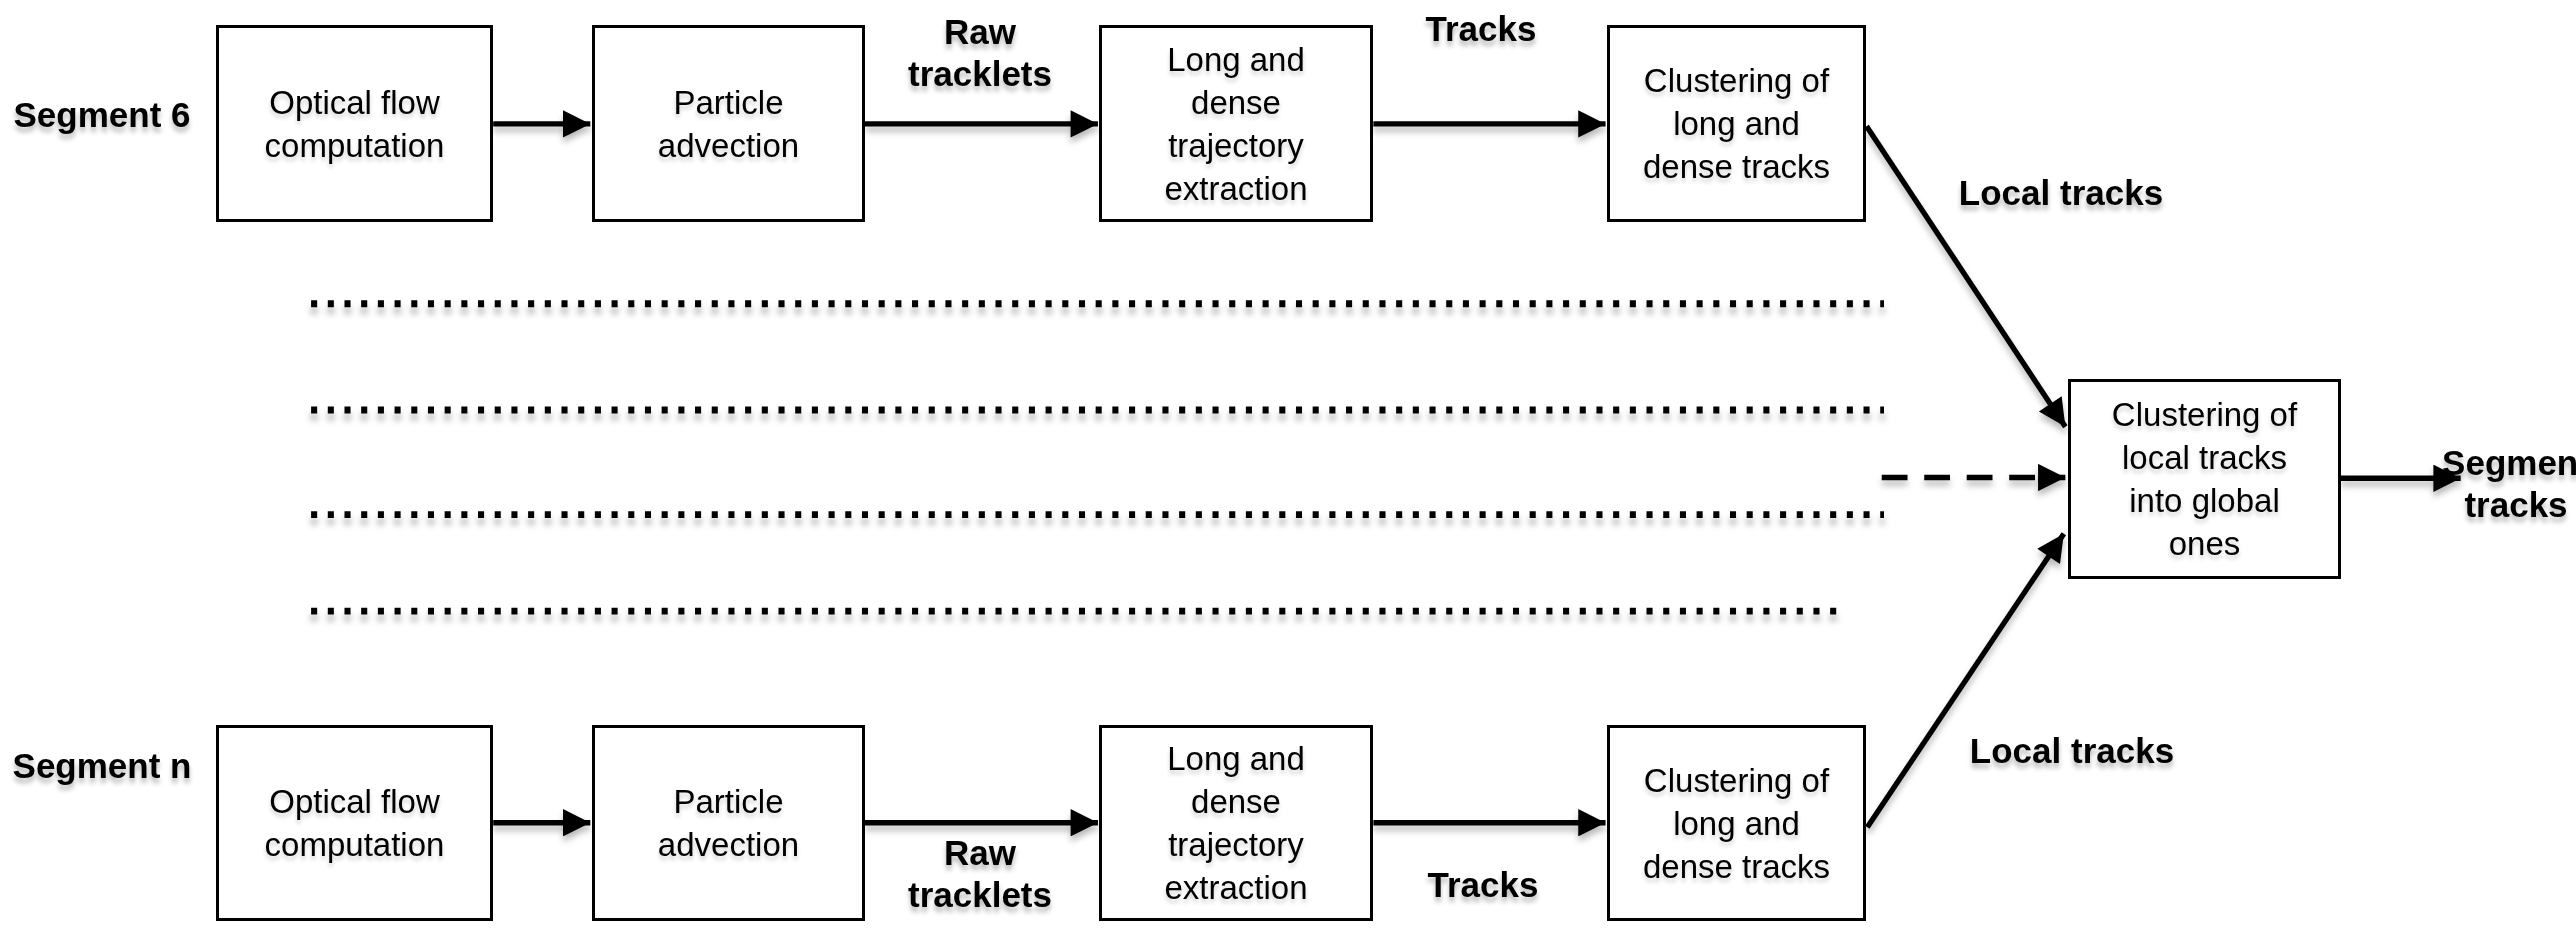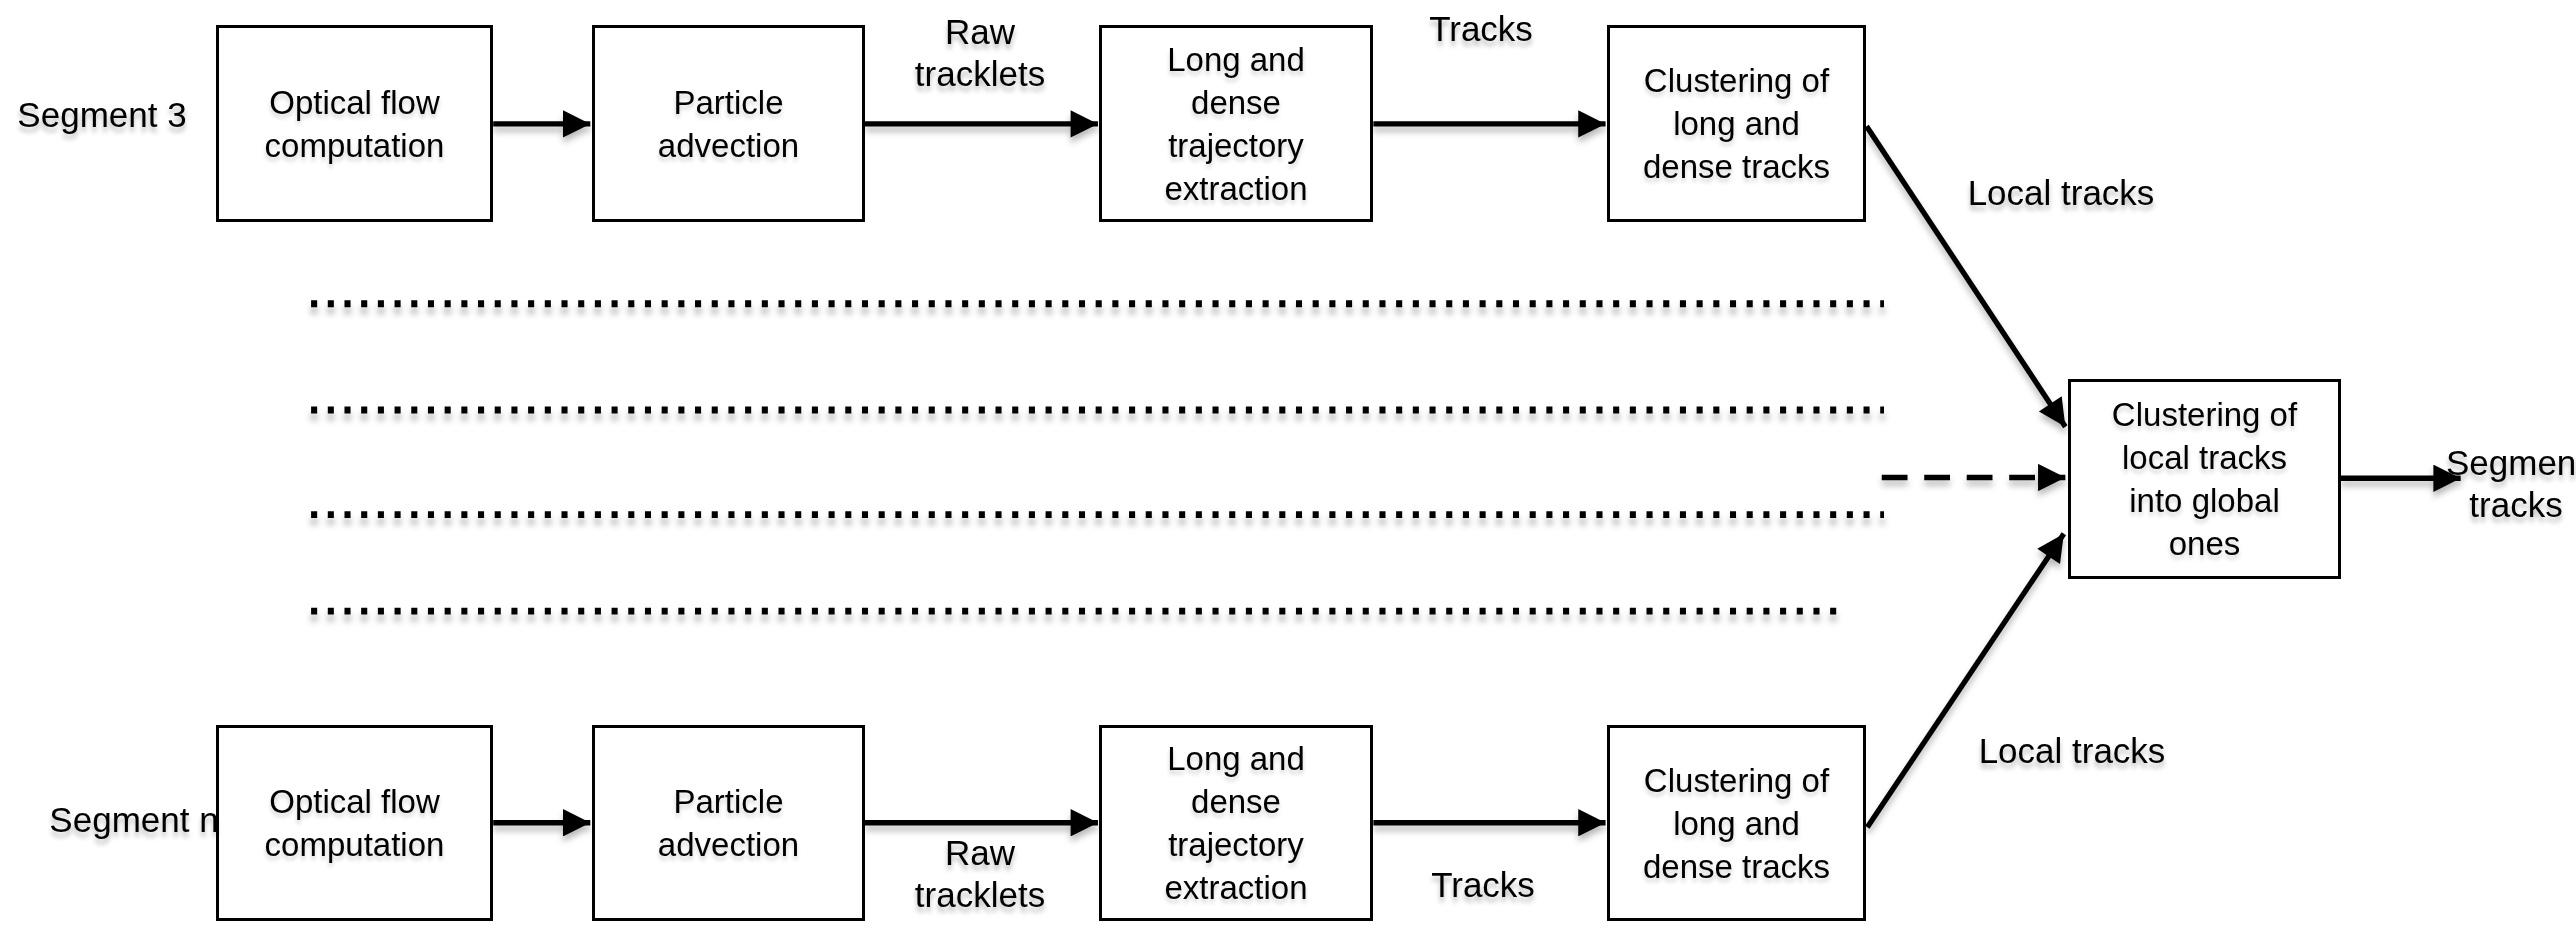--- a/index.html
+++ b/index.html
@@ -26,41 +26,41 @@
     background:var(--bg);
     display:flex;align-items:center;justify-content:center;
     text-align:center;
     font-size:33px;line-height:43px;
     white-space:pre-line;
     text-shadow:0 3.8px 4.6px rgba(0,0,0,0.18);
   }
   .flabel{
     position:absolute;z-index:3;
     transform:translate(-50%,-50%);
-    font-weight:normal;
+    font-weight:bold;
     font-size:35px;line-height:42px;
     text-align:center;
     white-space:pre-line;
     text-shadow:0 4.6px 5.3px rgba(0,0,0,0.28);
   }
   
   .b-a1{left:216px;top:25px;width:277px;height:197px;}
   .b-a2{left:592px;top:25px;width:273px;height:197px;}
   .b-a3{left:1099px;top:25px;width:274px;height:197px;}
   .b-a4{left:1607px;top:25px;width:259px;height:197px;}
   
   .b-g {left:2068px;top:379px;width:273px;height:200px;}
   
   .b-b1{left:216px;top:725px;width:277px;height:196px;}
   .b-b2{left:592px;top:725px;width:273px;height:196px;}
   .b-b3{left:1099px;top:725px;width:274px;height:196px;}
   .b-b4{left:1607px;top:725px;width:259px;height:196px;}
   
   .l-seg1{left:102px;top:115px;}
-  .l-segn{left:102px;top:820px;margin-left:32px;}
+  .l-segn{left:102px;top:766px;}
   .l-raw-top{left:980px;top:53px;}
   .l-tracks-top{left:1481px;top:29px;}
   .l-local-top{left:2061px;top:193px;white-space:nowrap;}
   .l-raw-bot{left:980px;top:874px;}
   .l-tracks-bot{left:1483px;top:885px;}
   .l-local-bot{left:2072px;top:751px;white-space:nowrap;}
   .l-global{left:2516px;top:484px;}
 </style>
 </head>
 <body>
@@ -92,21 +92,21 @@
 
       <line x1="650" y1="1084" x2="778" y2="1084" marker-end="url(#ah)"></line>
       <line x1="1140" y1="1084" x2="1447" y2="1084" marker-end="url(#ah)"></line>
       <line x1="1810" y1="1084" x2="2116" y2="1084" marker-end="url(#ah)"></line>
       <line x1="2461" y1="1090" x2="2720" y2="703" marker-end="url(#ah)"></line>
 
       <line x1="3085" y1="630" x2="3243" y2="630" marker-end="url(#ah)"></line>
     </g>
   </svg>
 
-  <div class="flabel l-seg1">Segment 3</div>
+  <div class="flabel l-seg1">Segment 6</div>
   <div class="box b-a1">Optical flow
 computation</div>
   <div class="box b-a2">Particle
 advection</div>
   <div class="flabel l-raw-top">Raw
 tracklets</div>
   <div class="box b-a3">Long and
 dense
 trajectory
 extraction</div>

